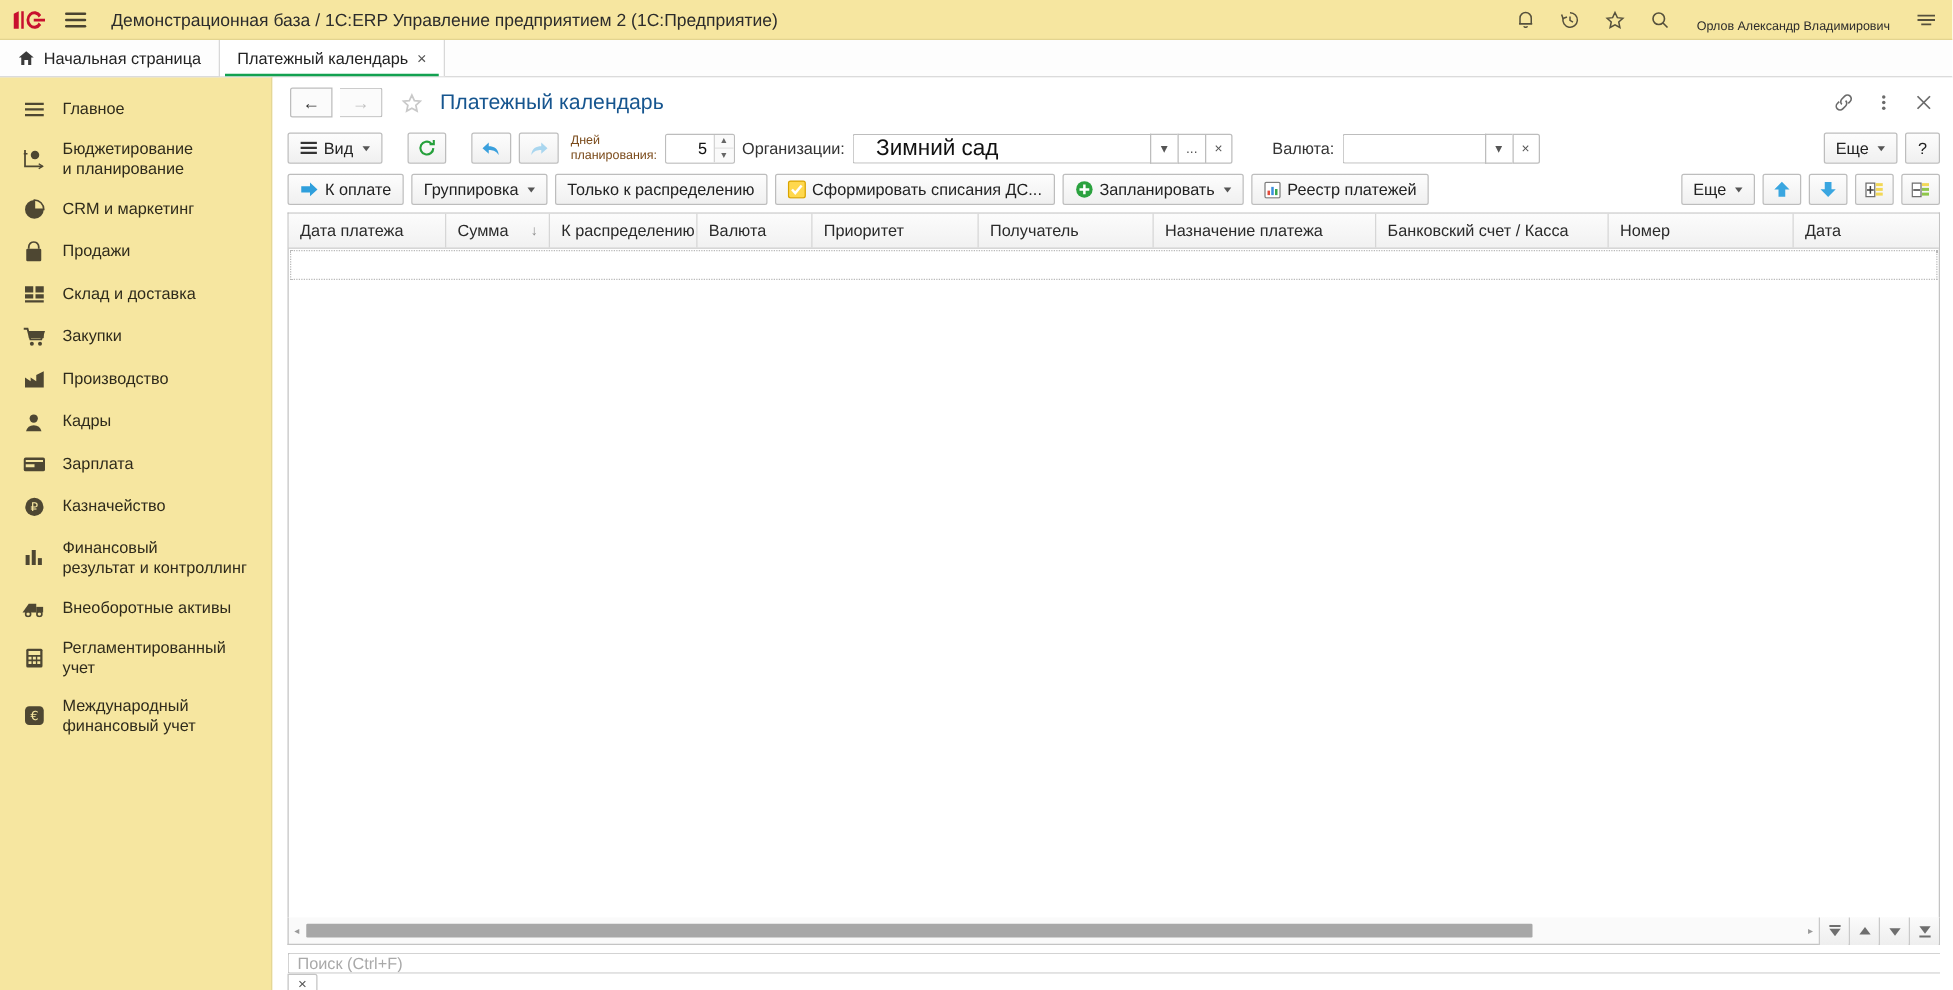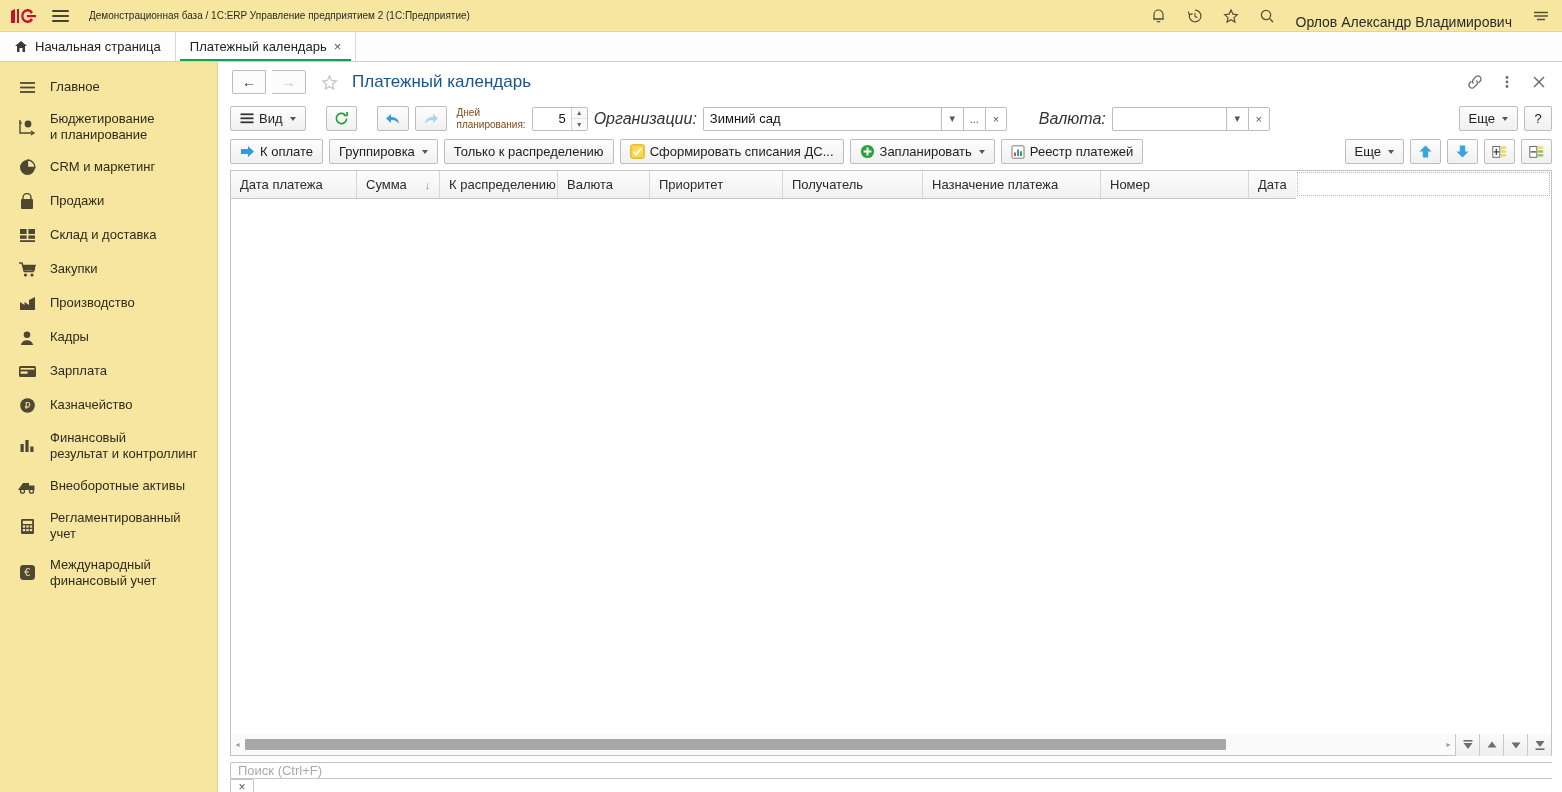--- a/index.html
+++ b/index.html
@@ -18,27 +18,27 @@
     padding:0 8px; gap:10px;
     border-bottom:1px solid #e3d48f;
   }
   .logo-1c {
     width:30px; height:20px; display:flex; align-items:center;
     justify-content:center; color:#c8102e; font-weight:bold;
     font-size:17px; letter-spacing:-1px;
   }
   .burger { display:flex; flex-direction:column; gap:3px; cursor:pointer; padding:2px 4px; }
   .burger i { display:block; width:17px; height:2px; background:#4a4330; border-radius:1px; }
-  .app-title { font-size:10px; color:#2b2b2b; margin-left:6px; white-space:nowrap;text-align:right; }
+  .app-title { font-size:14px; color:#2b2b2b; margin-left:6px; white-space:nowrap;text-align:right; }
   .topbar-spacer { flex:1; }
   .ticon {
     width:26px; height:26px; display:flex; align-items:center; justify-content:center;
     cursor:pointer; color:#55503c;
   }
-  .username { font-size:14px; color:#2b2b2b; white-space:nowrap; padding:0 6px;margin-top:12px; }
+  .username { font-size:10px; color:#2b2b2b; white-space:nowrap; padding:0 6px;margin-top:12px; }
 
   
   .tabbar {
     height:30px; background:#fdfdfd;
     display:flex; align-items:stretch;
     border-bottom:1px solid #cfcfcf;
   }
   .tab {
     display:flex; align-items:center; gap:7px;
     padding:0 14px; font-size:13px; color:#222;
@@ -119,39 +119,39 @@
   .spin input {
     width:38px; border:none; outline:none; text-align:right;
     font-family:inherit; font-size:13px; padding-right:5px; color:#111;
   }
   .spin-arrows { width:16px; border-left:1px solid #d4d4d4;
                  display:flex; flex-direction:column; background:#fafafa; }
   .spin-arrows span { flex:1; display:flex; align-items:center; justify-content:center;
                       font-size:7px; color:#666; cursor:pointer; }
   .spin-arrows span:first-child { border-bottom:1px solid #e2e2e2; }
 
-  .inp-label { font-size:16px; color:#333; white-space:nowrap;font-style:italic; }
+  .inp-label { font-size:13px; color:#333; white-space:nowrap; }
   .inp-group { display:flex; height:24px; }
   .inp-group input {
     border:1px solid #bdbdbd; border-right:none; border-radius:2px 0 0 2px;
-    outline:none; font-family:inherit; font-size:13px; padding:0 6px; color:#111; background:#fff;
+    outline:none; font-family:inherit; font-size:18px; padding:0 18px; color:#111; background:#fff;
   }
   .inp-btn {
     width:22px; border:1px solid #bdbdbd; border-right:none;
     background:#fff; display:flex; align-items:center; justify-content:center;
     font-size:11px; color:#555; cursor:pointer;
   }
   .inp-btn.last { border-right:1px solid #bdbdbd; border-radius:0 2px 2px 0; }
   .tb-spacer { flex:1; }
 
   
   .table-area {
     flex:1; margin:2px 10px 0 12px;
     border:1px solid #c4c4c4; border-bottom:none;
-    display:flex; min-height:0; background:#fff;
+    display:flex; flex-direction:column; min-height:0; background:#fff;
   }
   .thead { display:flex; height:28px; background:linear-gradient(#fcfcfc,#f1f1f1);
            border-bottom:1px solid #c9c9c9; }
   .th {
     display:flex; align-items:center; gap:6px;
     padding:0 9px; font-size:13px; color:#2a2a2a;
     border-right:1px solid #d6d6d6; white-space:nowrap; overflow:hidden;
     cursor:pointer;
   }
   .sort-ar { font-size:11px; color:#8a8a8a; margin-left:auto; }
@@ -613,20 +613,23 @@
         </div>
         <div class="th" style="width:133px">
           <span>Приоритет</span>
         </div>
         <div class="th" style="width:140px">
           <span>Получатель</span>
         </div>
         <div class="th" style="width:178px">
           <span>Назначение платежа</span>
         </div>
+        <div class="th" style="width:186px">
+          <span>Банковский счет / Касса</span>
+        </div>
         <div class="th" style="width:148px">
           <span>Номер</span>
         </div>
         <div class="th" style="flex:1;border-right:none">
           <span>Дата</span>
         </div>
       </div>
       <div class="tbody">
         <div class="empty-row"></div>
       </div>

